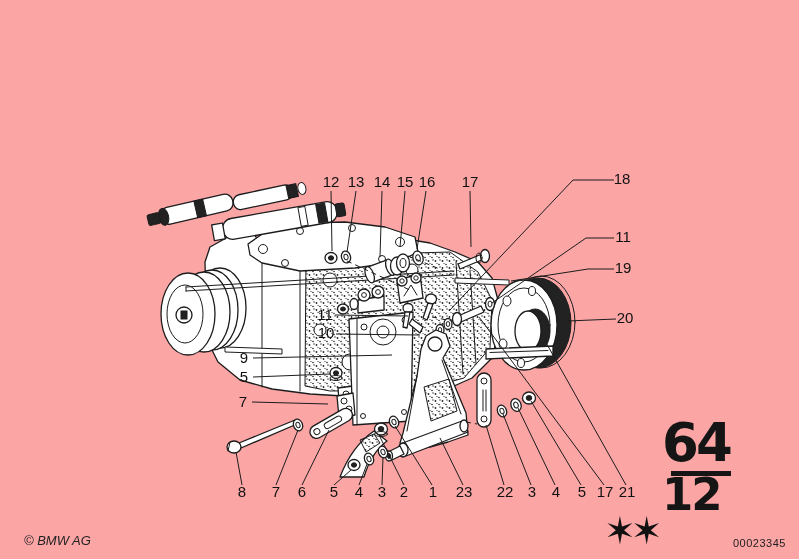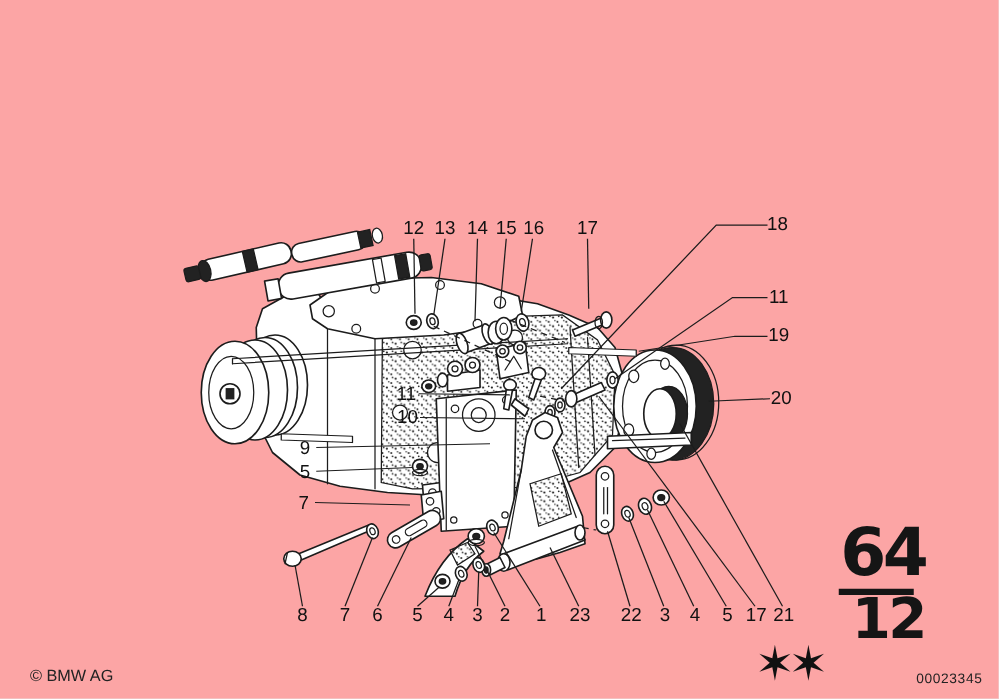--- a/index.html
+++ b/index.html
@@ -8,29 +8,29 @@
   svg{position:absolute;left:0;top:0;}
   svg .th{stroke:#1c1c1c;fill:none;stroke-width:1;stroke-linejoin:round;stroke-linecap:round;}
   svg .fw{stroke:#1c1c1c;fill:#ffffff;stroke-width:1.3;stroke-linejoin:round;}
   svg .fwt{stroke:#1c1c1c;fill:#ffffff;stroke-width:1;stroke-linejoin:round;}
   svg .fd{stroke:#1c1c1c;fill:#222222;stroke-width:1;}
   svg .fs{stroke:#1c1c1c;fill:url(#stip);stroke-width:1;}
   svg .dash{stroke:#1c1c1c;fill:none;stroke-width:1;stroke-dasharray:5 4;}
   svg .lead{stroke:#1c1c1c;fill:none;stroke-width:1;}
   svg text.co{fill:#111;stroke:none;font-family:"Liberation Sans",sans-serif;
               font-size:15px;text-anchor:middle;}
-  .badge{position:absolute;left:662px;top:416px;width:78px;text-align:right;color:#151515;}
+  .badge{position:absolute;left:662px;top:416px;width:78px;text-align:left;color:#151515;}
   .badge .g{font-family:"DejaVu Sans",sans-serif;font-weight:bold;font-size:53px;line-height:1;
             letter-spacing:-3px;}
   .badge .dv{width:60px;border-top:5px solid #151515;margin:2px auto 0 auto;}
   .badge .s{font-family:"DejaVu Sans",sans-serif;font-weight:bold;font-size:45px;line-height:0.85;
             letter-spacing:-2px;}
   .stars{position:absolute;left:604px;top:509px;font-family:"DejaVu Sans",sans-serif;
          font-size:38px;color:#111;letter-spacing:-5px;}
-  .copyright{position:absolute;left:24px;top:533px;font-size:13px;color:#222;}
+  .copyright{position:absolute;left:24px;top:533px;font-size:13px;color:#222;font-style:italic;}
   .docnum{position:absolute;left:733px;top:537px;font-size:11px;color:#222;letter-spacing:0.5px;}
 </style>
 </head>
 <body>
 
 <div class="page">
 
 <svg width="799" height="559" viewBox="0 0 799 559">
   <defs>
     <pattern id="stip" width="7" height="7" patternUnits="userSpaceOnUse">

